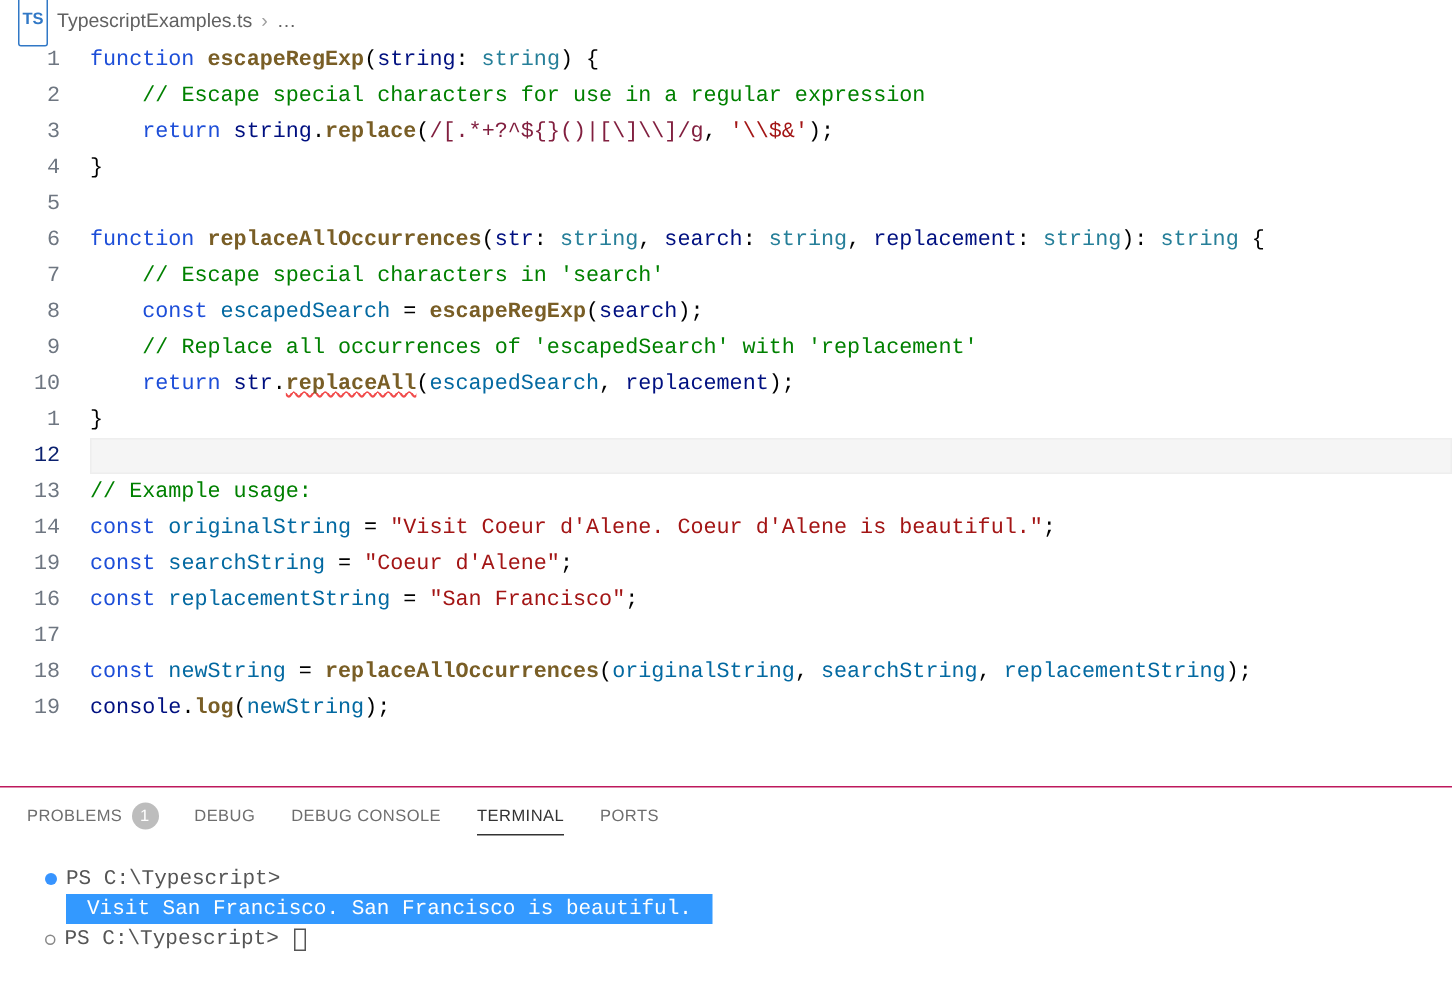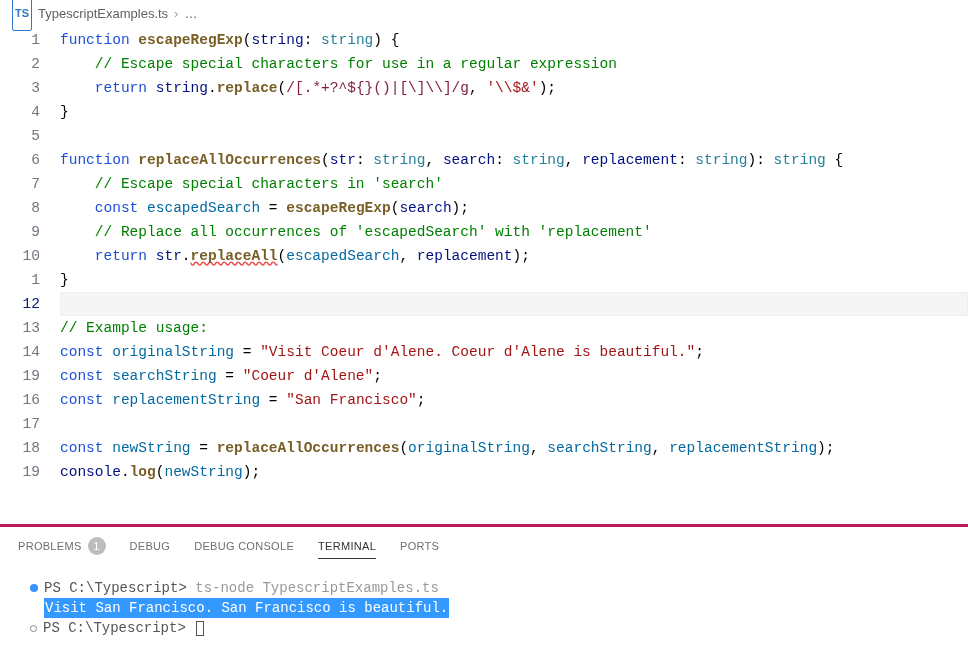--- a/index.html
+++ b/index.html
@@ -63,21 +63,21 @@
   .tk-comment { color: #008000; }
   .tk-string { color: #a31515; }
   .tk-regex { color: #811f3f; }
   .tk-punc { color: #000000; }
   .tk-default { color: #000000; }
   .squiggle {
     text-decoration: underline wavy #f14c4c;
     text-decoration-skip-ink: none;
   }
   .panel {
-    border-top: 3px solid #be185d;
+    border-top: 1px solid #be185d;
     margin-top: 40px;
   }
   .panel-tabs {
     display: flex;
     align-items: center;
     gap: 24px;
     padding: 10px 18px 6px 18px;
     font-size: 11px;
     color: #6e6e6e;
   }
@@ -116,21 +116,21 @@
   }
   .term-line { display: flex; align-items: center; white-space: pre; }
   .dot { width: 8px; height: 8px; border-radius: 50%; margin-right: 6px; flex-shrink:0; }
   .dot.filled { background: #3794ff; }
   .dot.hollow { border: 1px solid #888888; width:7px; height:7px; }
   .prompt-path { color: #555555; }
   .term-cmd { color: #999999; }
   .highlight-out {
     background: #3399ff;
     color: #ffffff;
-    padding: 0 1px;
+    padding: 0 14px;
     text-align: center;
   }
   .cursor-box {
     display: inline-block;
     width: 8px;
     height: 15px;
     border: 1px solid #555;
     margin-left: 2px;
     vertical-align: middle;
   }
@@ -186,21 +186,21 @@
       <span>TERMINAL</span>
     </div>
     <div class="panel-tab">
       <span>PORTS</span>
     </div>
   </div>
 
   <div class="terminal">
     <div class="term-line">
       <span class="dot filled"></span>
-      <span class="prompt-path">PS C:\Typescript&gt; </span><span class="term-cmd">ts-node TypescriptExamples.ts</span>
+      <span class="prompt-path">PS C:\Typescript&gt; </span>
     </div>
     <div class="term-line" style="padding-left:14px;">
       <span class="highlight-out">Visit San Francisco. San Francisco is beautiful.</span>
     </div>
     <div class="term-line">
       <span class="dot hollow"></span>
       <span class="prompt-path">PS C:\Typescript&gt; </span><span class="cursor-box"></span>
     </div>
   </div>
 </div>

